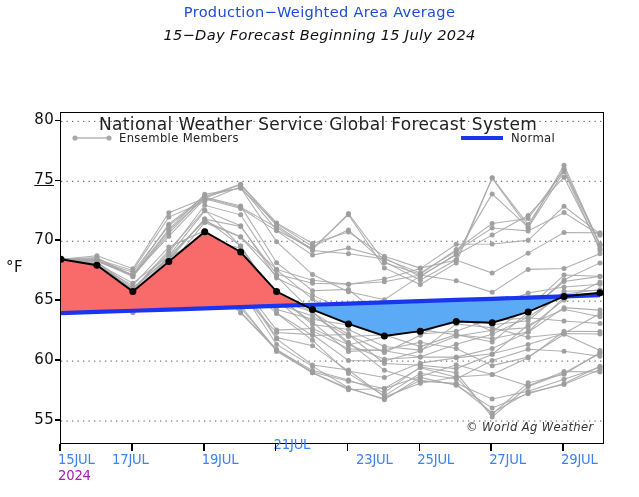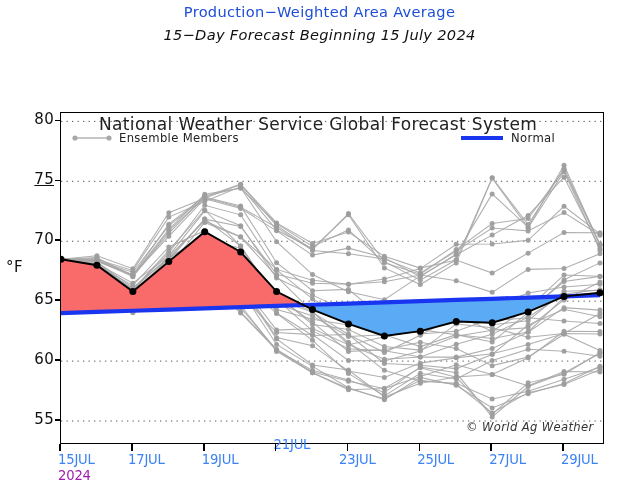--- a/index.html
+++ b/index.html
@@ -665,27 +665,27 @@
       </svg>
       <span class="lg-text">Normal</span>
     </div>
   </div>
 
   <div class="watermark">© World Ag Weather</div>
 
   <div id="xticks">
       <div class="xtick" style="left: 58px; top: 452px;">15JUL</div>
       <div style="position: absolute; left: 59.2px; top: 444px; width: 1.6px; height: 7px; background: rgb(0, 0, 0);"></div>
-      <div class="xtick" style="left: 128px; top: 452px;">17JUL</div>
+      <div class="xtick" style="left: 112px; top: 452px;">17JUL</div>
       <div style="position: absolute; left: 131.063px; top: 444px; width: 1.6px; height: 7px; background: rgb(0, 0, 0);"></div>
       <div class="xtick" style="left: 201.725px; top: 452px;">19JUL</div>
       <div style="position: absolute; left: 202.925px; top: 444px; width: 1.6px; height: 7px; background: rgb(0, 0, 0);"></div>
       <div class="xtick" style="left: 273.588px; top: 437px;">21JUL</div>
       <div style="position: absolute; left: 274.788px; top: 444px; width: 1.6px; height: 7px; background: rgb(0, 0, 0);"></div>
-      <div class="xtick" style="left: 339px; top: 452px;">23JUL</div>
+      <div class="xtick" style="left: 356px; top: 452px;">23JUL</div>
       <div style="position: absolute; left: 346.65px; top: 444px; width: 1.6px; height: 7px; background: rgb(0, 0, 0);"></div>
       <div class="xtick" style="left: 417.313px; top: 452px;">25JUL</div>
       <div style="position: absolute; left: 418.513px; top: 444px; width: 1.6px; height: 7px; background: rgb(0, 0, 0);"></div>
       <div class="xtick" style="left: 489.176px; top: 452px;">27JUL</div>
       <div style="position: absolute; left: 490.376px; top: 444px; width: 1.6px; height: 7px; background: rgb(0, 0, 0);"></div>
       <div class="xtick" style="left: 561.038px; top: 452px;">29JUL</div>
       <div style="position: absolute; left: 562.238px; top: 444px; width: 1.6px; height: 7px; background: rgb(0, 0, 0);"></div>
       <div class="xyear" style="left: 58px; top: 468px;">2024</div>
     </div>
 

